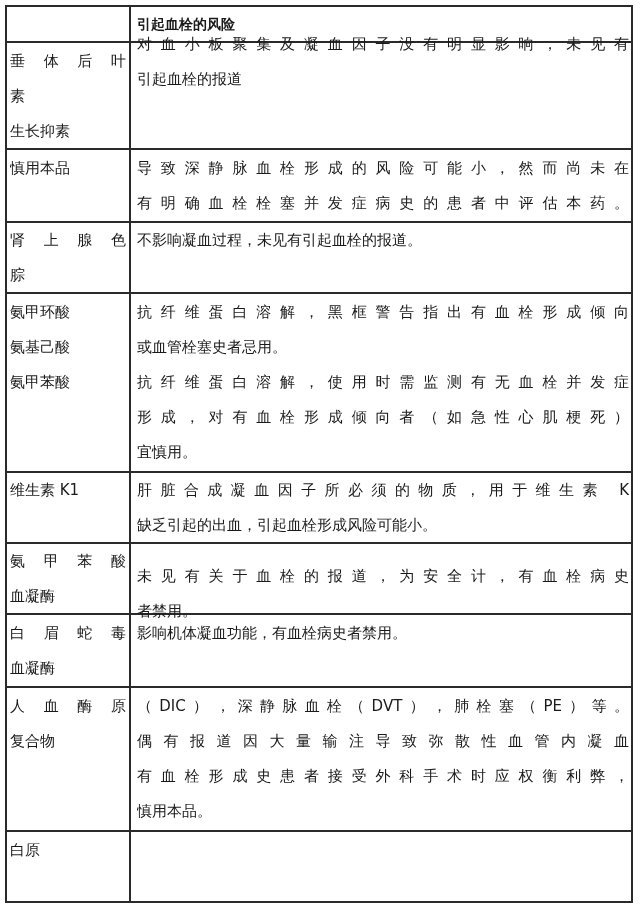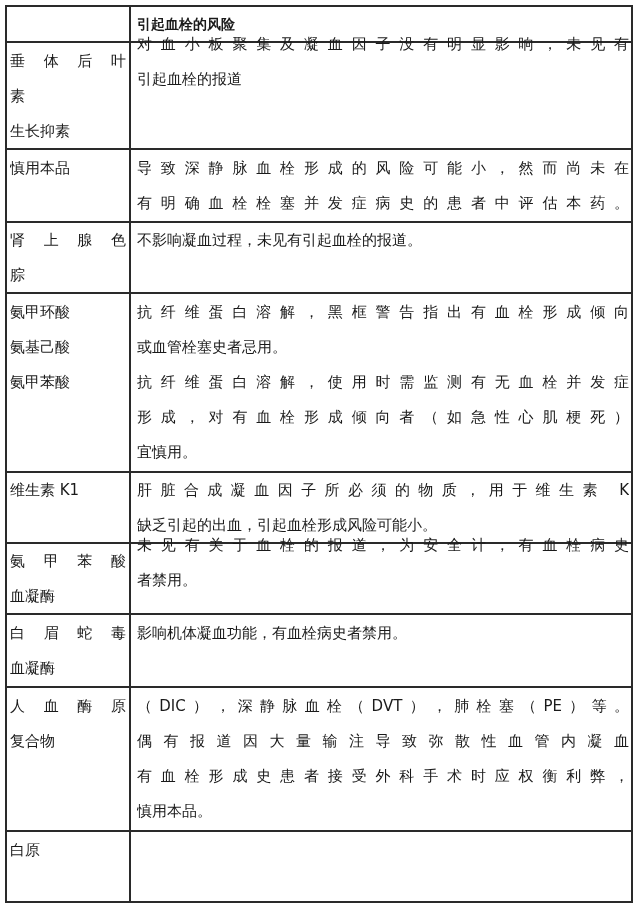--- a/index.html
+++ b/index.html
@@ -83,21 +83,21 @@
 </div>
 <div class="cell c2" style="top:473px">
   <div class="line">肝脏合成凝血因子所必须的物质，用于维生素 K</div>
   <div class="line last">缺乏引起的出血，引起血栓形成风险可能小。</div>
 </div>
 
 <div class="cell c1" style="top:544px">
   <div class="line">氨甲苯酸</div>
   <div class="line last">血凝酶</div>
 </div>
-<div class="cell c2" style="top:528px">
+<div class="cell c2" style="top:559px">
   <div class="line">未见有关于血栓的报道，为安全计，有血栓病史</div>
   <div class="line last">者禁用。</div>
 </div>
 
 <div class="cell c1" style="top:616px">
   <div class="line">白眉蛇毒</div>
   <div class="line last">血凝酶</div>
 </div>
 <div class="cell c2" style="top:616px">
   <div class="line last">影响机体凝血功能，有血栓病史者禁用。</div>

